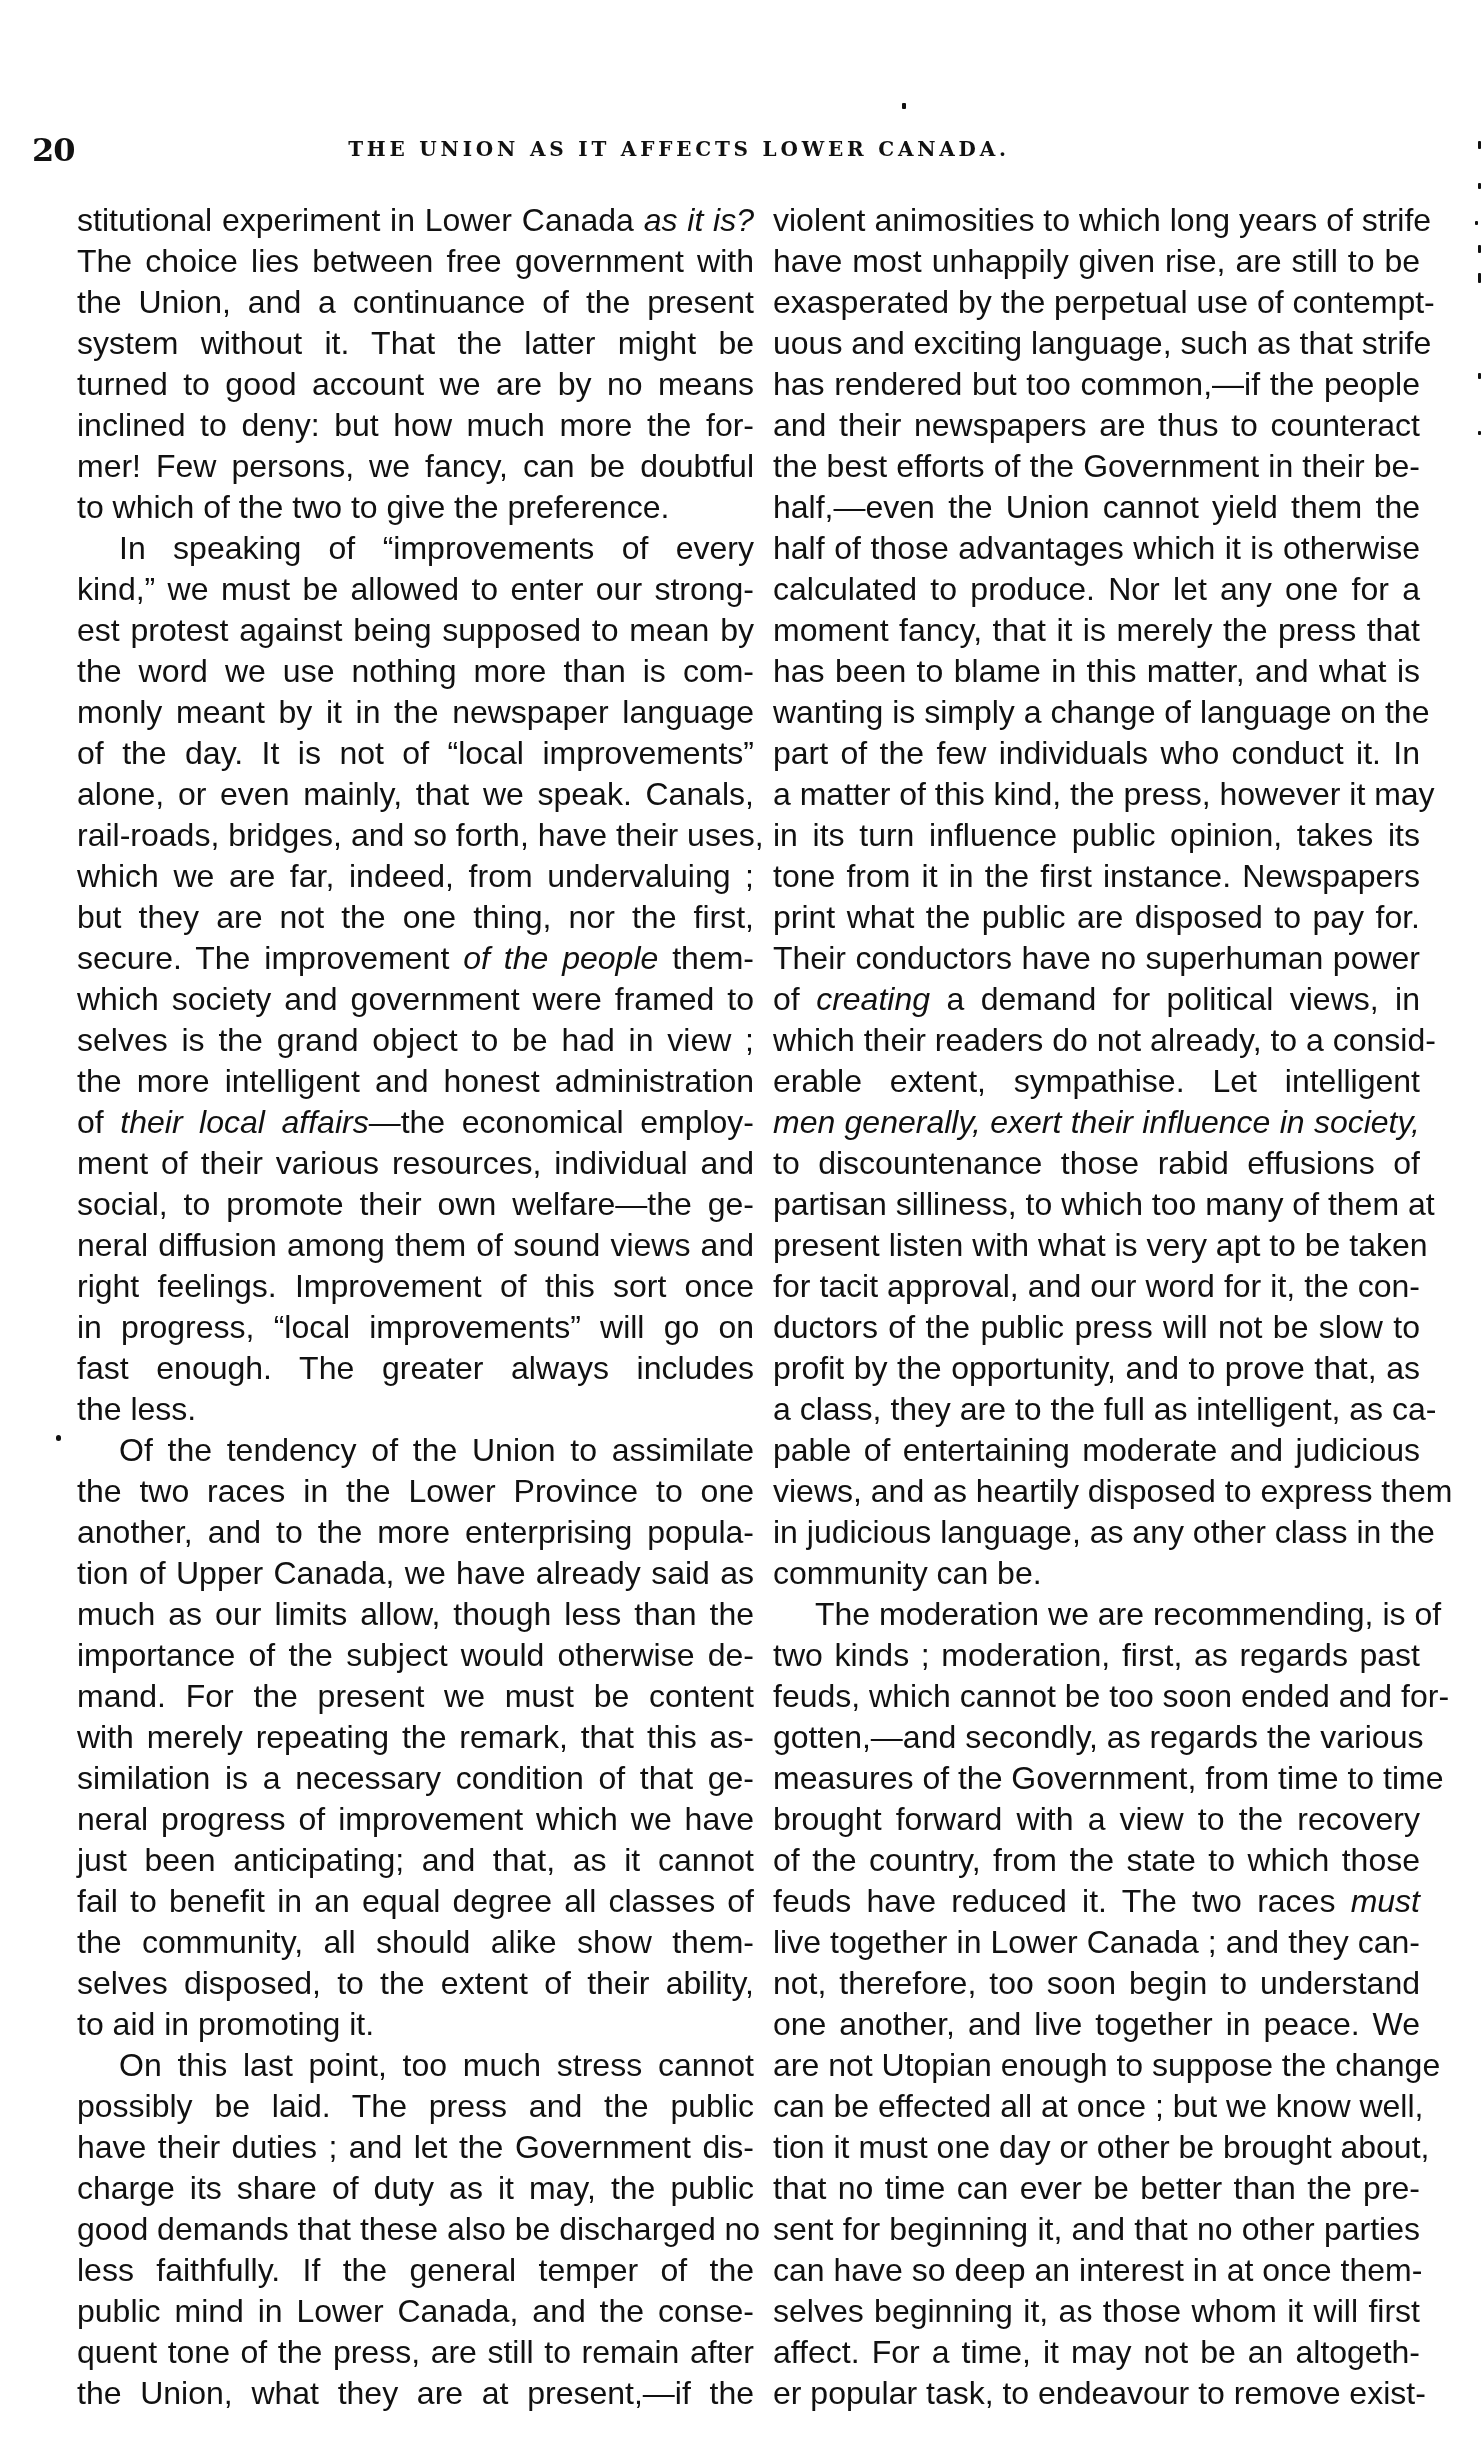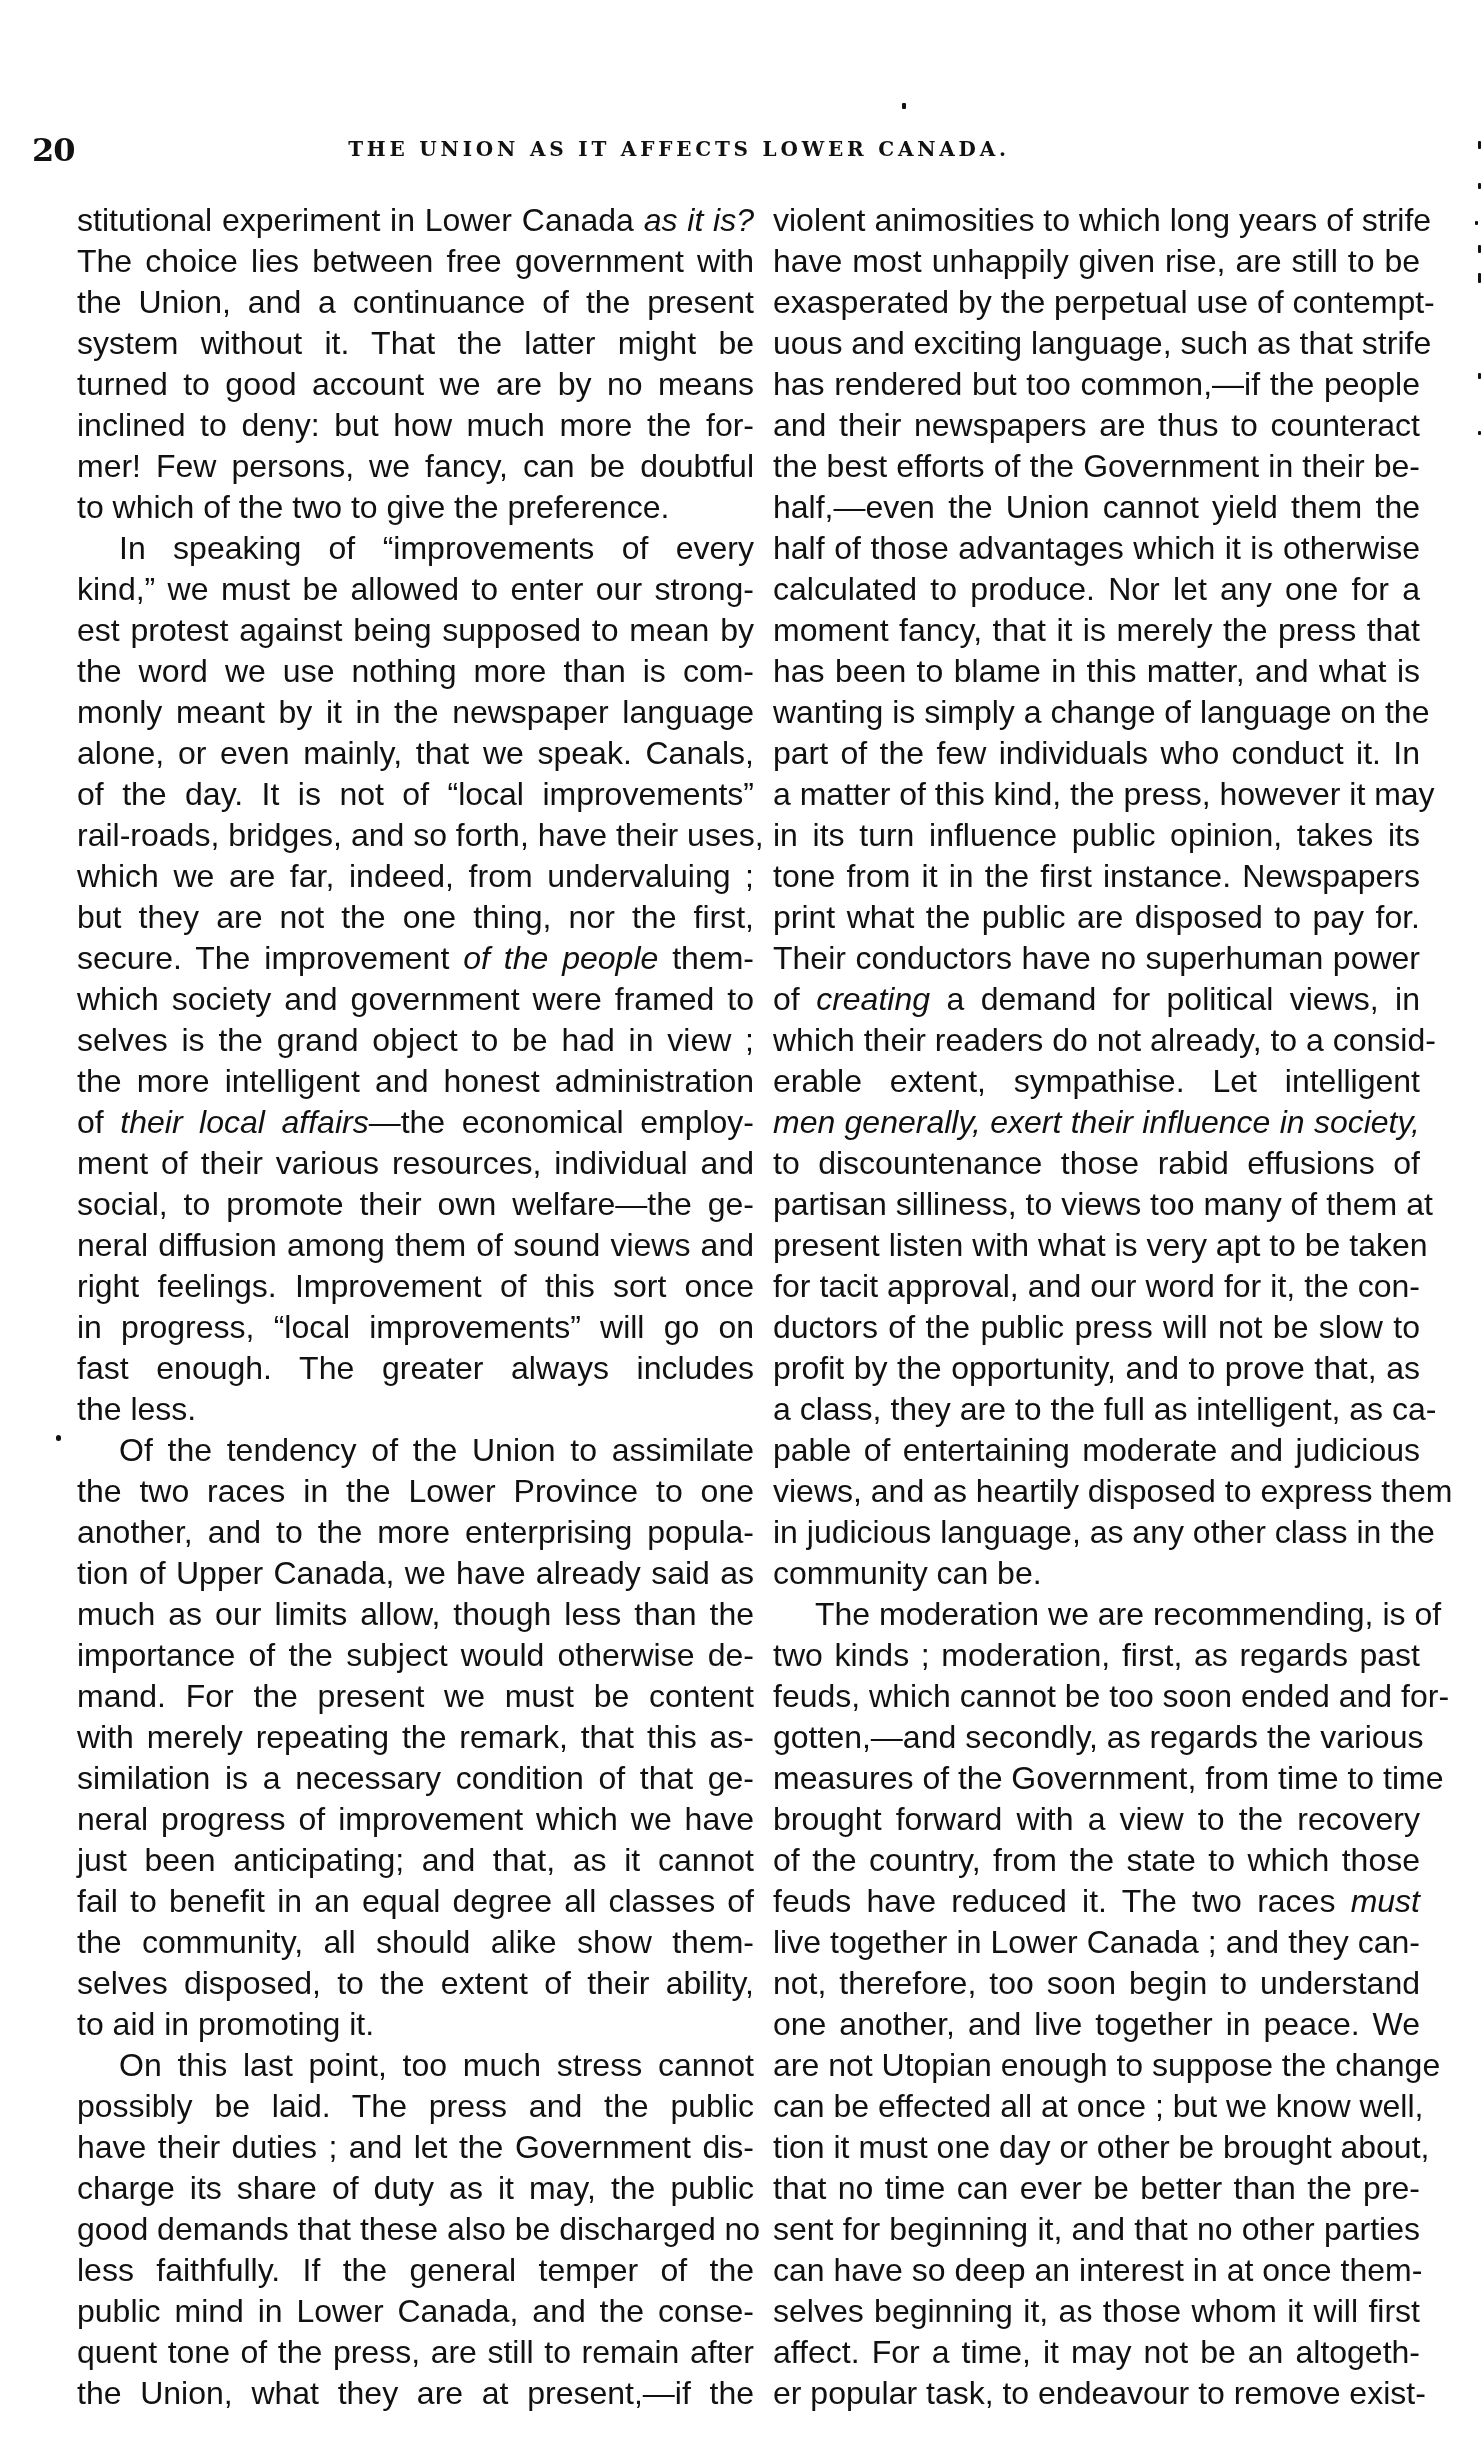--- a/index.html
+++ b/index.html
@@ -45,22 +45,22 @@
       <span class="line"><span>system without it.  That the latter might be</span></span>
       <span class="line"><span>turned to good account we are by no means</span></span>
       <span class="line"><span>inclined to deny: but how much more the for-</span></span>
       <span class="line"><span>mer!  Few persons, we fancy, can be doubtful</span></span>
       <span class="line last"><span>to which of the two to give the preference.</span></span>
       <span class="line indent"><span>In speaking of “improvements of every</span></span>
       <span class="line"><span>kind,” we must be allowed to enter our strong-</span></span>
       <span class="line"><span>est protest against being supposed to mean by</span></span>
       <span class="line"><span>the word we use nothing more than is com-</span></span>
       <span class="line"><span>monly meant by it in the newspaper language</span></span>
+      <span class="line"><span>of the day.  It is not of “local improvements”</span></span>
       <span class="line"><span>alone, or even mainly, that we speak.  Canals,</span></span>
-      <span class="line"><span>of the day.  It is not of “local improvements”</span></span>
       <span class="line"><span>rail-roads, bridges, and so forth, have their uses,</span></span>
       <span class="line"><span>which we are far, indeed, from undervaluing ;</span></span>
       <span class="line"><span>but they are not the one thing, nor the first,</span></span>
       <span class="line"><span>secure.  The improvement </span><em>of the people</em><span> them-</span></span>
       <span class="line"><span>which society and government were framed to</span></span>
       <span class="line"><span>selves is the grand object to be had in view ;</span></span>
       <span class="line"><span>the more intelligent and honest administration</span></span>
       <span class="line"><span>of </span><em>their local affairs</em><span>—the economical employ-</span></span>
       <span class="line"><span>ment of their various resources, individual and</span></span>
       <span class="line"><span>social, to promote their own welfare—the ge-</span></span>
@@ -112,21 +112,21 @@
       <span class="line"><span>a matter of this kind, the press, however it may</span></span>
       <span class="line"><span>in its turn influence public opinion, takes its</span></span>
       <span class="line"><span>tone from it in the first instance.  Newspapers</span></span>
       <span class="line"><span>print what the public are disposed to pay for.</span></span>
       <span class="line"><span>Their conductors have no superhuman power</span></span>
       <span class="line"><span>of </span><em>creating</em><span> a demand for political views, in</span></span>
       <span class="line"><span>which their readers do not already, to a consid-</span></span>
       <span class="line"><span>erable extent, sympathise.  Let intelligent</span></span>
       <span class="line"><span></span><em>men generally, exert their influence in society,</em></span>
       <span class="line"><span>to discountenance those rabid effusions of</span></span>
-      <span class="line"><span>partisan silliness, to views too many of them at</span></span>
+      <span class="line"><span>partisan silliness, to which too many of them at</span></span>
       <span class="line"><span>present listen with what is very apt to be taken</span></span>
       <span class="line"><span>for tacit approval, and our word for it, the con-</span></span>
       <span class="line"><span>ductors of the public press will not be slow to</span></span>
       <span class="line"><span>profit by the opportunity, and to prove that, as</span></span>
       <span class="line"><span>a class, they are to the full as intelligent, as ca-</span></span>
       <span class="line"><span>pable of entertaining moderate and judicious</span></span>
       <span class="line"><span>views, and as heartily disposed to express them</span></span>
       <span class="line"><span>in judicious language, as any other class in the</span></span>
       <span class="line last"><span>community can be.</span></span>
       <span class="line indent"><span>The moderation we are recommending, is of</span></span>

